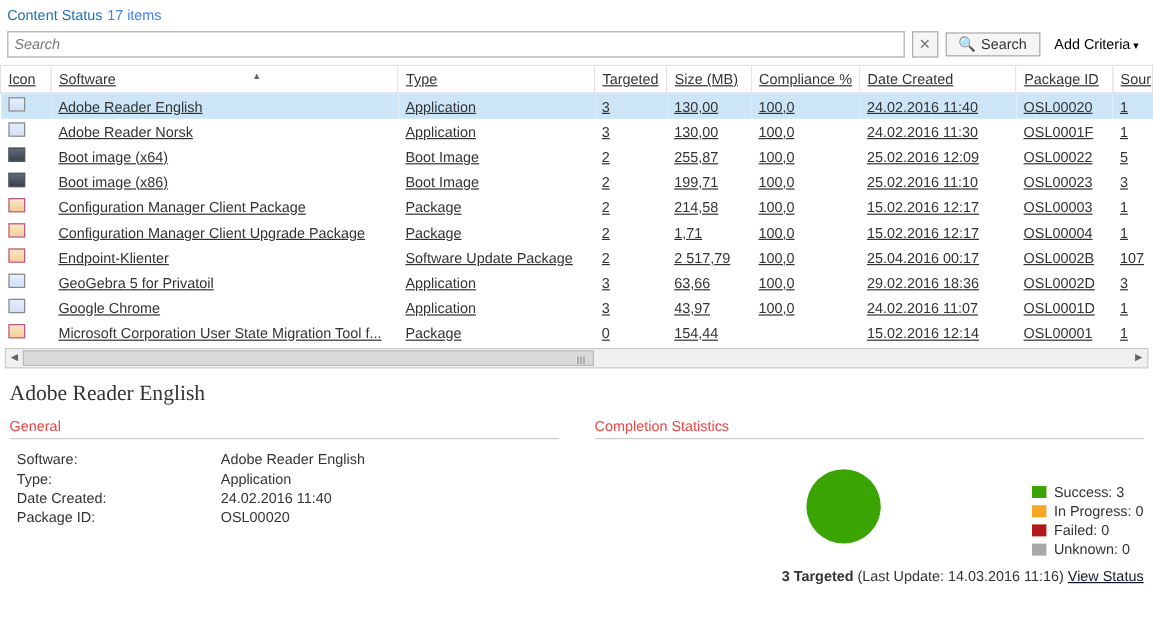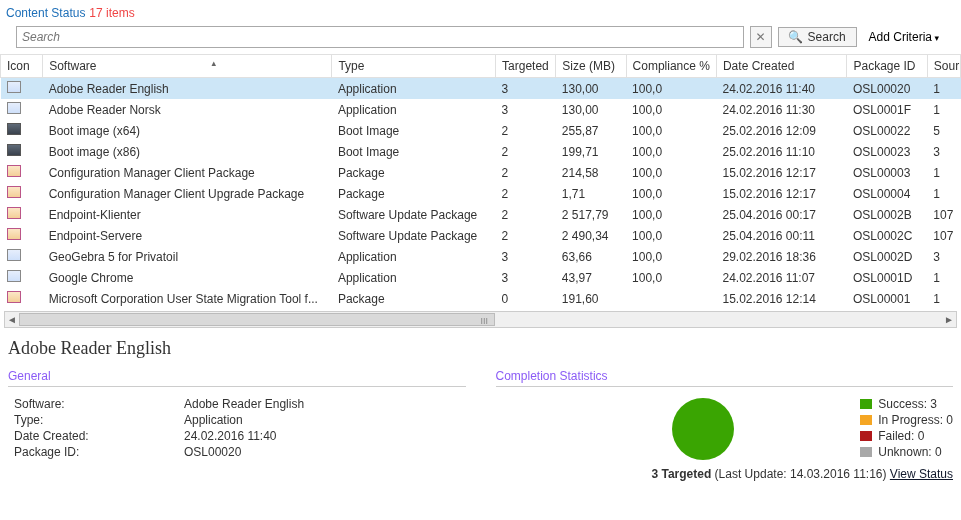--- a/index.html
+++ b/index.html
@@ -1,29 +1,29 @@
 <!DOCTYPE html>
 <html><head>
 <meta charset="utf-8">
 <style>
 * { box-sizing: border-box; margin: 0; padding: 0; font-family: "Segoe UI", Tahoma, sans-serif; font-size: 12px; }
 body { background: #fff; width: 961px; height: 520px; overflow: hidden; color: #333; }
 
 .header { padding: 4px 6px 6px; color: #1e6fb8; font-size: 14px; }
-.header .count { color: #ef4444; font-weight: normal; }
-
-.searchbar { display: flex; align-items: center; gap: 6px; padding: 0 16px 6px; }
+.header .count { color: #3b82f6; font-weight: normal; }
+
+.searchbar { display: flex; align-items: center; gap: 6px; padding: 0 6px 6px; }
 .searchbar input { flex: 1; border: 1px solid #aaa; padding: 3px 5px; font-style: italic; color: #888; }
 .searchbar .clear { border: 1px solid #aaa; background: #f5f5f5; width: 22px; height: 22px; color: #777; display: flex; align-items: center; justify-content: center; cursor: pointer; }
 .searchbar .searchbtn { border: 1px solid #aaa; background: #f5f5f5; padding: 2px 10px; cursor: pointer; display: flex; align-items: center; gap: 4px; }
 .searchbar .addcrit { color: #000000; padding: 0 6px; cursor: pointer; }
 .searchbar .addcrit::after { content: " ▾"; font-size: 9px; }
 
 .grid-wrap { border-top: 1px solid #e0e0e0; }
-.grid { width: 100%; border-collapse: collapse; table-layout: fixed; }
+.grid { width: 100%; border-collapse: collapse; table-layout: fixed; text-decoration: underline; }
 .grid th { text-align: left; font-weight: normal; background: #fff; border: 1px solid #e0e0e0; border-top: none; padding: 4px 6px; white-space: nowrap; overflow: hidden; position: relative; }
 .grid th.sortcol::after { content: "▴"; font-size: 9px; color: #666; position: absolute; right: 40%; top: 3px; }
 .grid td { padding: 3px 6px; white-space: nowrap; overflow: hidden; text-overflow: ellipsis; }
 .grid tr.sel td { background: #cde6f7; }
 .icon-cell { width: 30px; }
 .icon-box { width: 14px; height: 12px; border: 1px solid #888; display: inline-block; background: linear-gradient(#e6eefc, #cfe0fa); }
 .icon-box.disk { background: linear-gradient(#5f6a78, #3a424d); border-color: #555; }
 .icon-box.pkg { background: linear-gradient(#fce7c7, #f3cf98); border-color: #b58; }
 
 .col-icon { width: 42px; }
@@ -40,25 +40,25 @@
 .hscroll .thumb { position: absolute; left: 14px; top: 1px; height: 13px; width: 50%; background: #d9d9d9; border: 1px solid #bbb; }
 .hscroll .arrow { position: absolute; top: 0; width: 14px; height: 15px; text-align: center; color: #666; font-size: 10px; line-height: 15px; }
 .hscroll .arrow.l { left: 0; }
 .hscroll .arrow.r { right: 0; }
 .hscroll .mark { position: absolute; left: 50%; top: 4px; font-size: 9px; color: #888; }
 
 .detail { padding: 10px 8px 0; }
 .detail-title { font-family: "Segoe UI Light", "Segoe UI"; font-size: 18px; font-weight: 300; margin-bottom: 10px; }
 .panels { display: flex; gap: 30px; }
 .panel { flex: 1; }
-.panel-h { font-size: 12px; color: #8b5cf6; border-bottom: 1px solid #ccc; padding-bottom: 3px; margin-bottom: 10px; }
+.panel-h { font-size: 12px; color: #ef4444; border-bottom: 1px solid #ccc; padding-bottom: 3px; margin-bottom: 10px; }
 .kv { display: flex; margin-bottom: 2px; padding-left: 6px; }
 .kv .k { width: 170px; }
 .pie { width: 62px; height: 62px; border-radius: 50%; background: #3aa502; margin: 0 auto; }
-.legend { font-size: 12px; }
+.legend { font-size: 12px; margin-top: 27px; }
 .legend-row { display: flex; align-items: center; gap: 6px; margin-bottom: 2px; }
 .sw { width: 12px; height: 10px; display: inline-block; }
 .statline { text-align: right; margin-top: 6px; font-size: 12px; }
 .statline b { font-weight: bold; margin-left: 24px; }
 .link { color: #0f172a; text-decoration: underline; cursor: pointer; }
 .panel-stats-body { display: flex; align-items: center; gap: 40px; padding-left: 90px; }
 </style>
 </head>
 <body>
 
@@ -177,31 +177,20 @@
           <td>Endpoint-Klienter</td>
           <td>Software Update Package</td>
           <td>2</td>
           <td>2 517,79</td>
           <td>100,0</td>
           <td>25.04.2016 00:17</td>
           <td>OSL0002B</td>
           <td>107</td>
         </tr>
         <tr>
-          <td class="icon-cell"><span class="icon-box pkg"></span></td>
-          <td>Endpoint-Servere</td>
-          <td>Software Update Package</td>
-          <td>2</td>
-          <td>2 490,34</td>
-          <td>100,0</td>
-          <td>25.04.2016 00:11</td>
-          <td>OSL0002C</td>
-          <td>107</td>
-        </tr>
-        <tr>
           <td class="icon-cell"><span class="icon-box "></span></td>
           <td>GeoGebra 5 for Privatoil</td>
           <td>Application</td>
           <td>3</td>
           <td>63,66</td>
           <td>100,0</td>
           <td>29.02.2016 18:36</td>
           <td>OSL0002D</td>
           <td>3</td>
         </tr>
@@ -214,21 +203,21 @@
           <td>100,0</td>
           <td>24.02.2016 11:07</td>
           <td>OSL0001D</td>
           <td>1</td>
         </tr>
         <tr>
           <td class="icon-cell"><span class="icon-box pkg"></span></td>
           <td>Microsoft Corporation User State Migration Tool f...</td>
           <td>Package</td>
           <td>0</td>
-          <td>191,60</td>
+          <td>154,44</td>
           <td></td>
           <td>15.02.2016 12:14</td>
           <td>OSL00001</td>
           <td>1</td>
         </tr>
       </tbody>
 </table>
 <div class="hscroll">
   <span class="arrow l">◄</span>
   <div class="thumb"></div>

